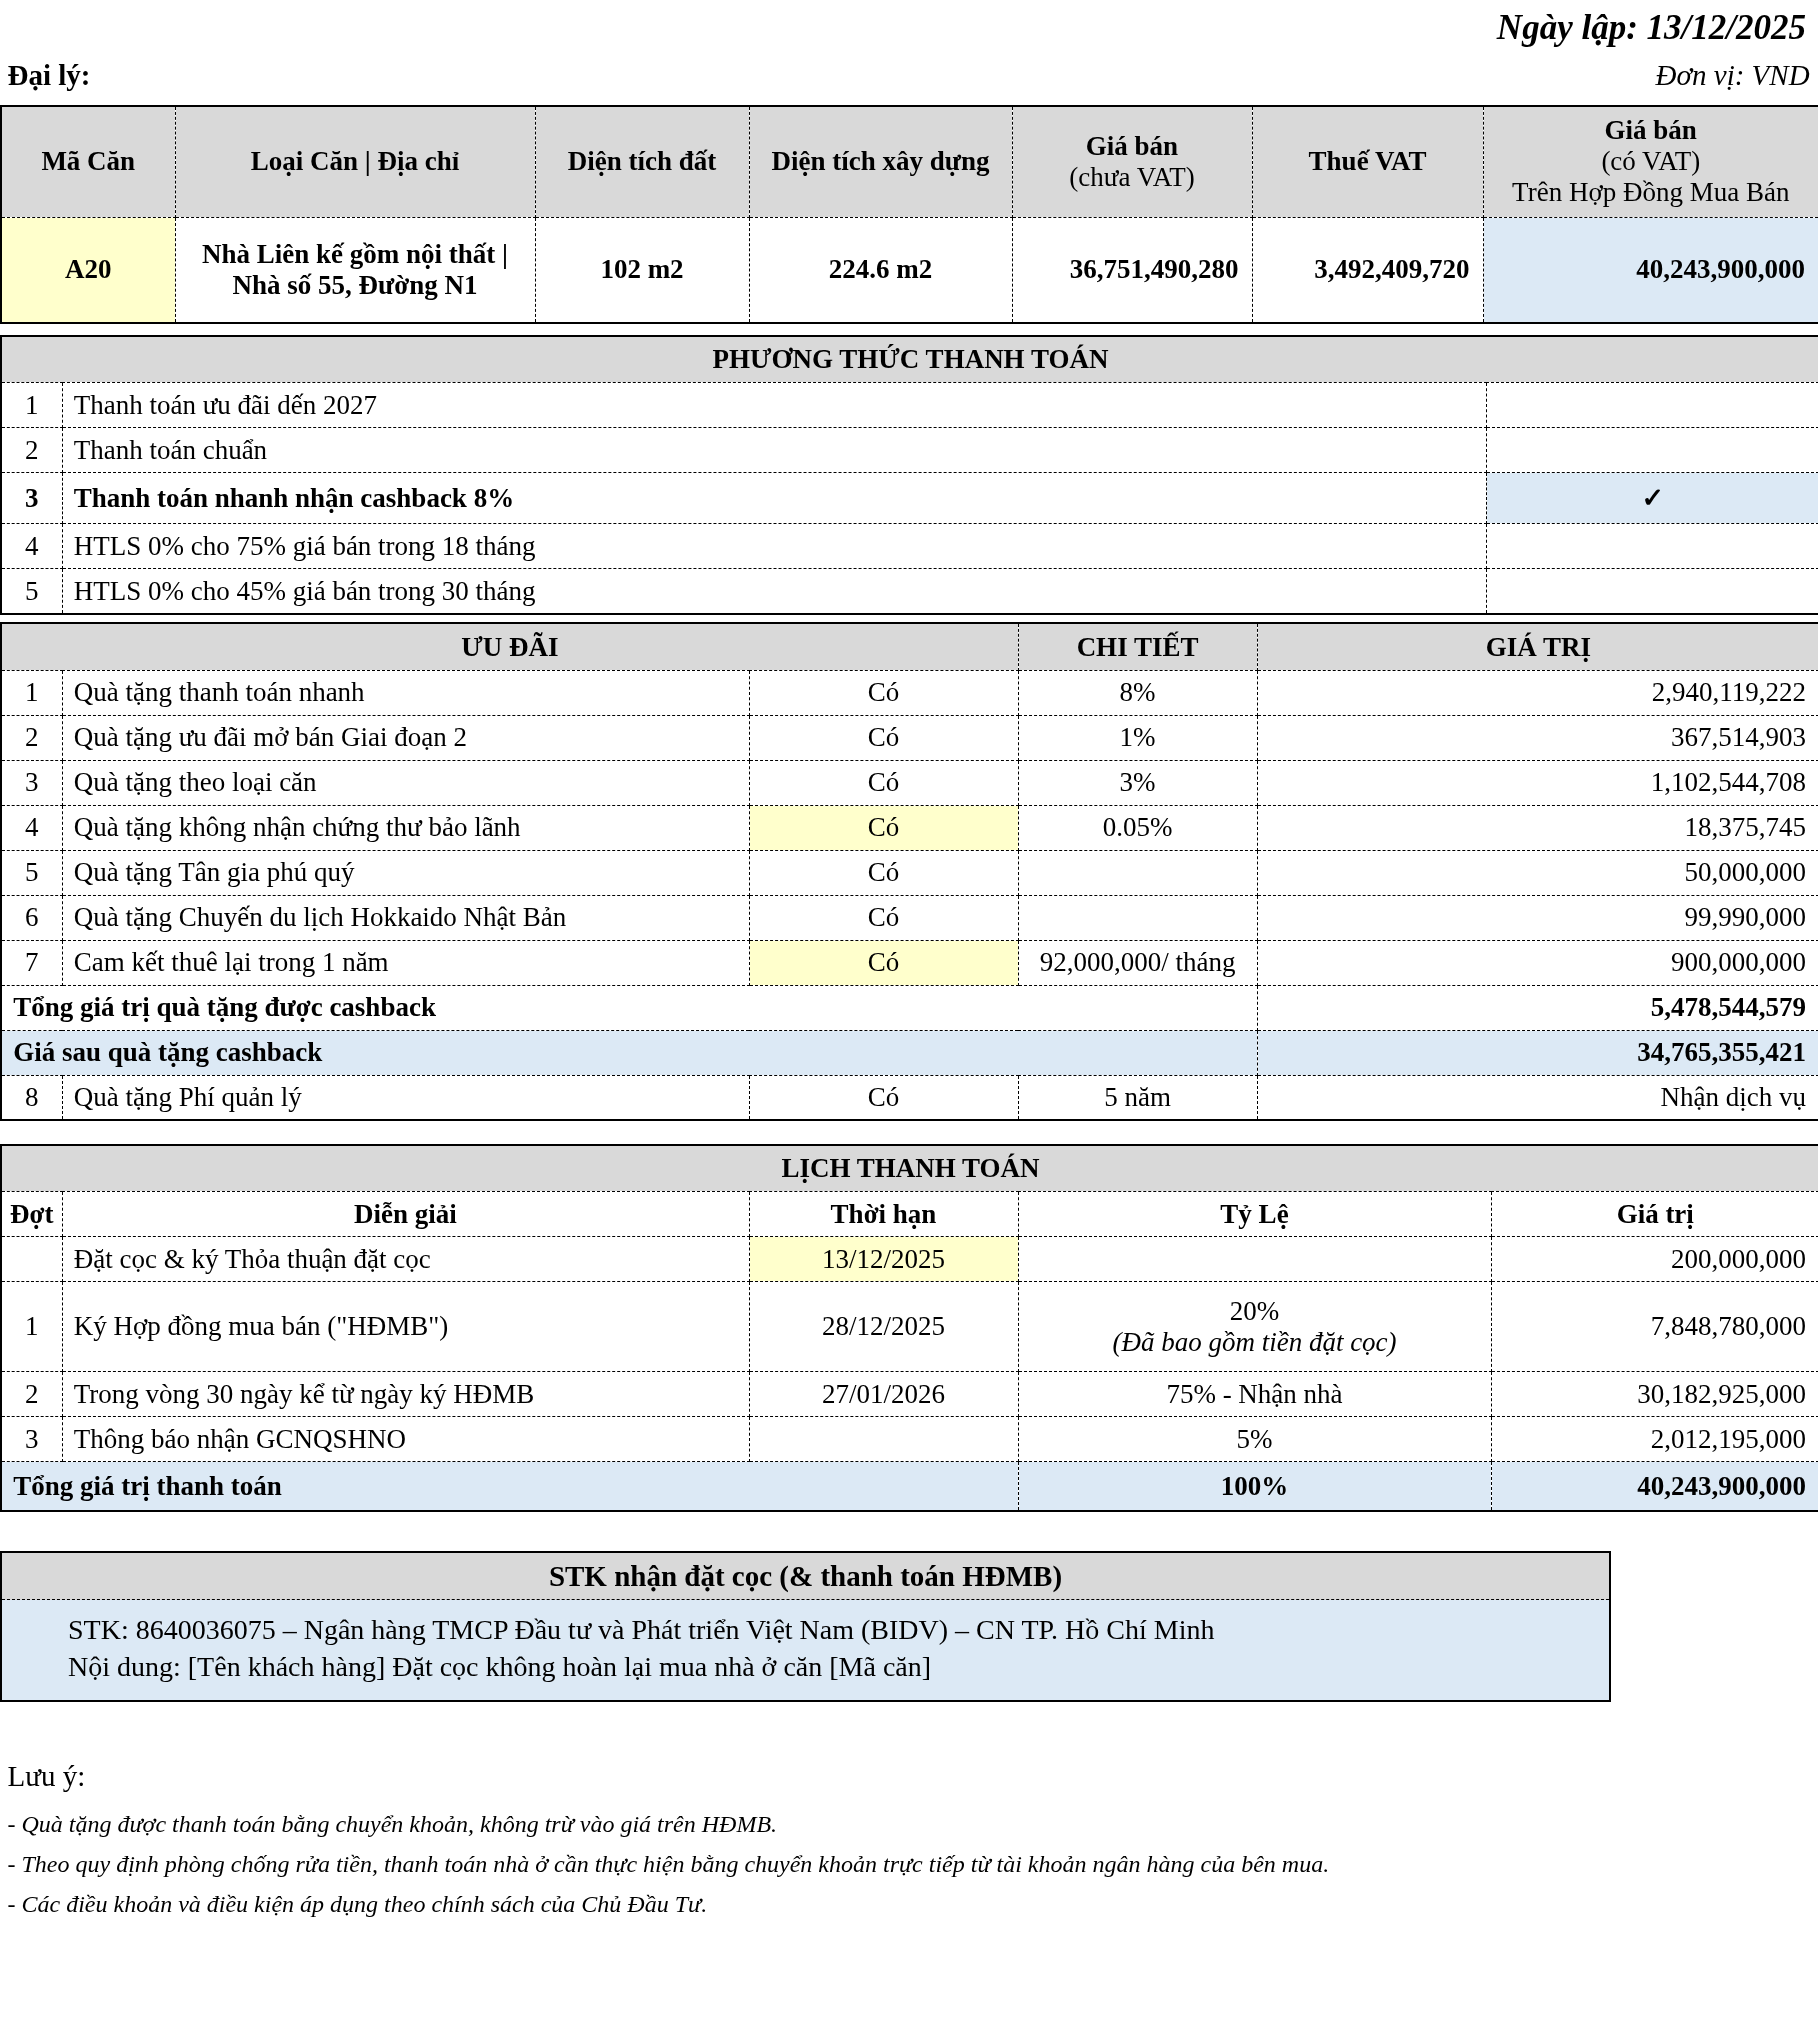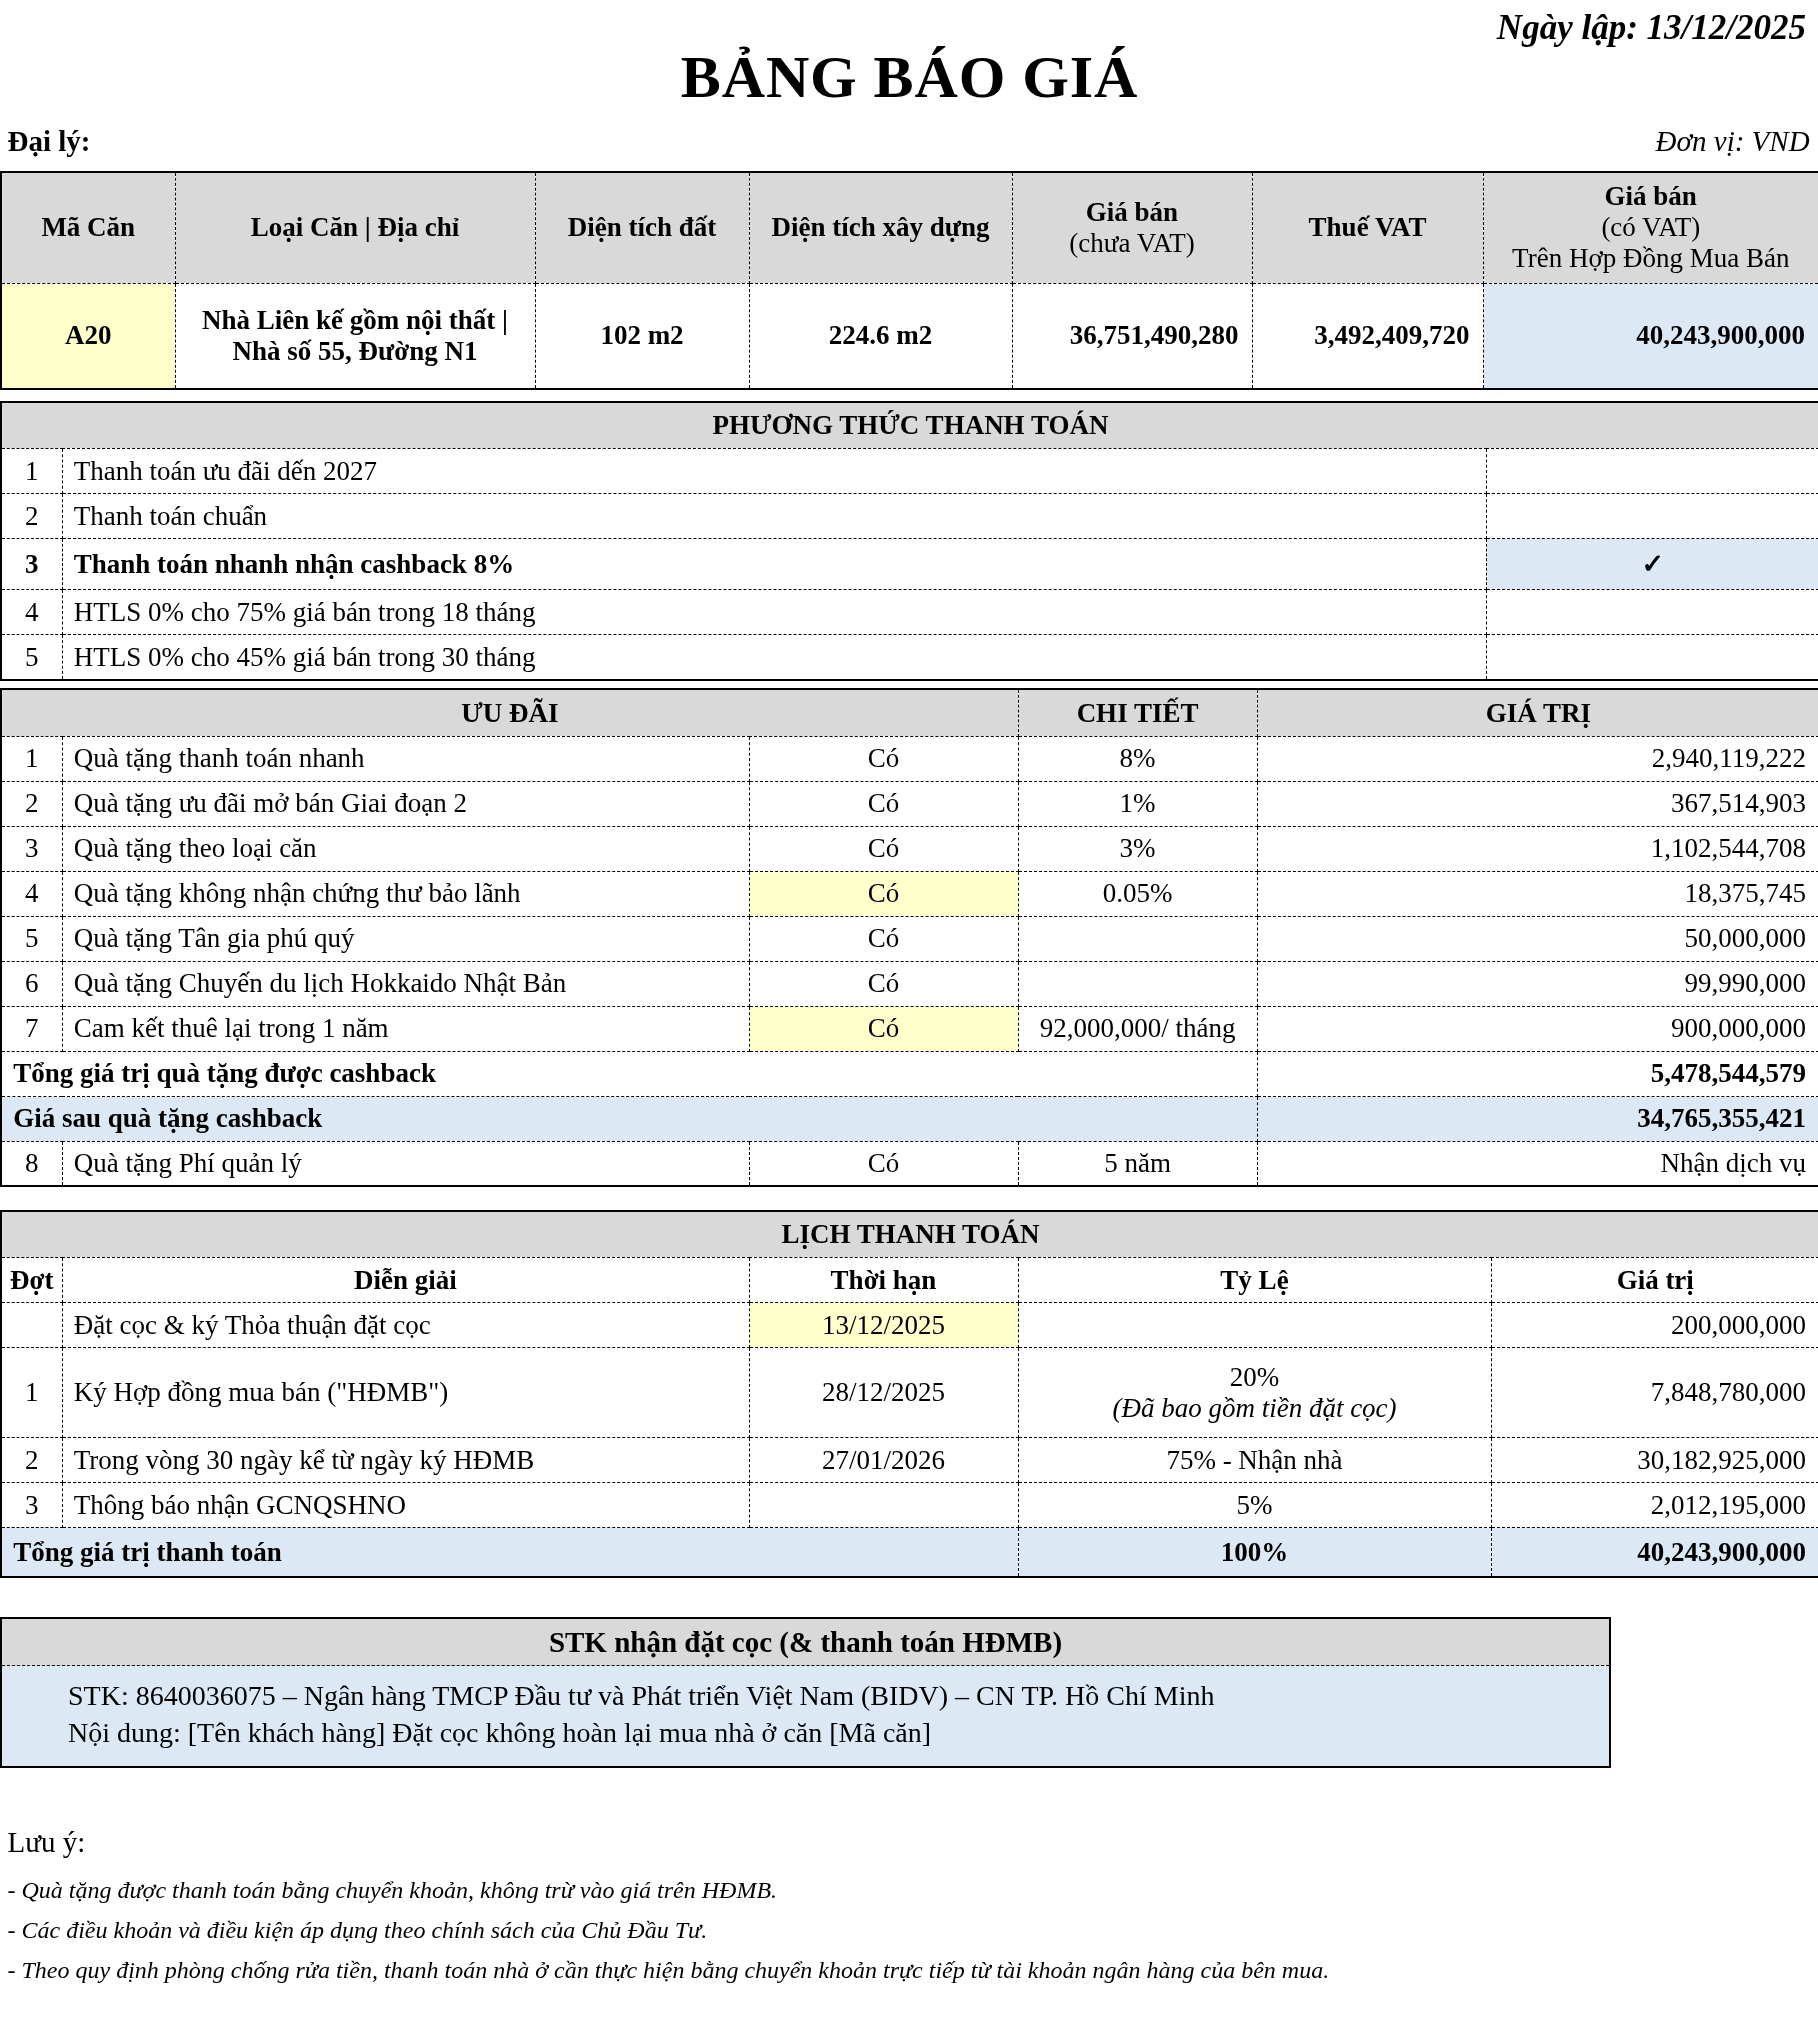--- a/index.html
+++ b/index.html
@@ -38,21 +38,20 @@
   .notes { margin:58px 0 0 7.5px; }
   .notes-title { font-weight:normal; font-size:29px; margin-bottom:11.2px; }
   .note-item { font-style:italic; font-size:24px; line-height:40px; }
 </style>
 </head>
 <body>
 
 <div class="page">
 
   <div class="date-line">Ngày lập: 13/12/2025</div>
-  <div class="title">BẢNG BÁO GIÁ</div>
   <div class="meta-row">
     <span class="dealer">Đại lý:</span>
     <span class="unit">Đơn vị: VND</span>
   </div>
 
   <table class="doc mt12">
     <colgroup>
         <col style="width:174px">
         <col style="width:360px">
         <col style="width:214px">
@@ -274,18 +273,18 @@
     <div class="stk-header">STK nhận đặt cọc (&amp; thanh toán HĐMB)</div>
     <div class="stk-body">
       <div class="stk-line">STK: 8640036075 – Ngân hàng TMCP Đầu tư và Phát triển Việt Nam (BIDV) – CN TP. Hồ Chí Minh</div>
       <div class="stk-line">Nội dung: [Tên khách hàng] Đặt cọc không hoàn lại mua nhà ở căn [Mã căn]</div>
     </div>
   </div>
 
   <div class="notes">
     <div class="notes-title">Lưu ý:</div>
     <div class="note-item">- Quà tặng được thanh toán bằng chuyển khoản, không trừ vào giá trên HĐMB.</div>
+    <div class="note-item">- Theo quy định phòng chống rửa tiền, thanh toán nhà ở cần thực hiện bằng chuyển khoản trực tiếp từ tài khoản ngân hàng của bên mua.</div>
     <div class="note-item">- Các điều khoản và điều kiện áp dụng theo chính sách của Chủ Đầu Tư.</div>
-    <div class="note-item">- Theo quy định phòng chống rửa tiền, thanh toán nhà ở cần thực hiện bằng chuyển khoản trực tiếp từ tài khoản ngân hàng của bên mua.</div>
   </div>
 
 </div>
 
 
 </body></html>

